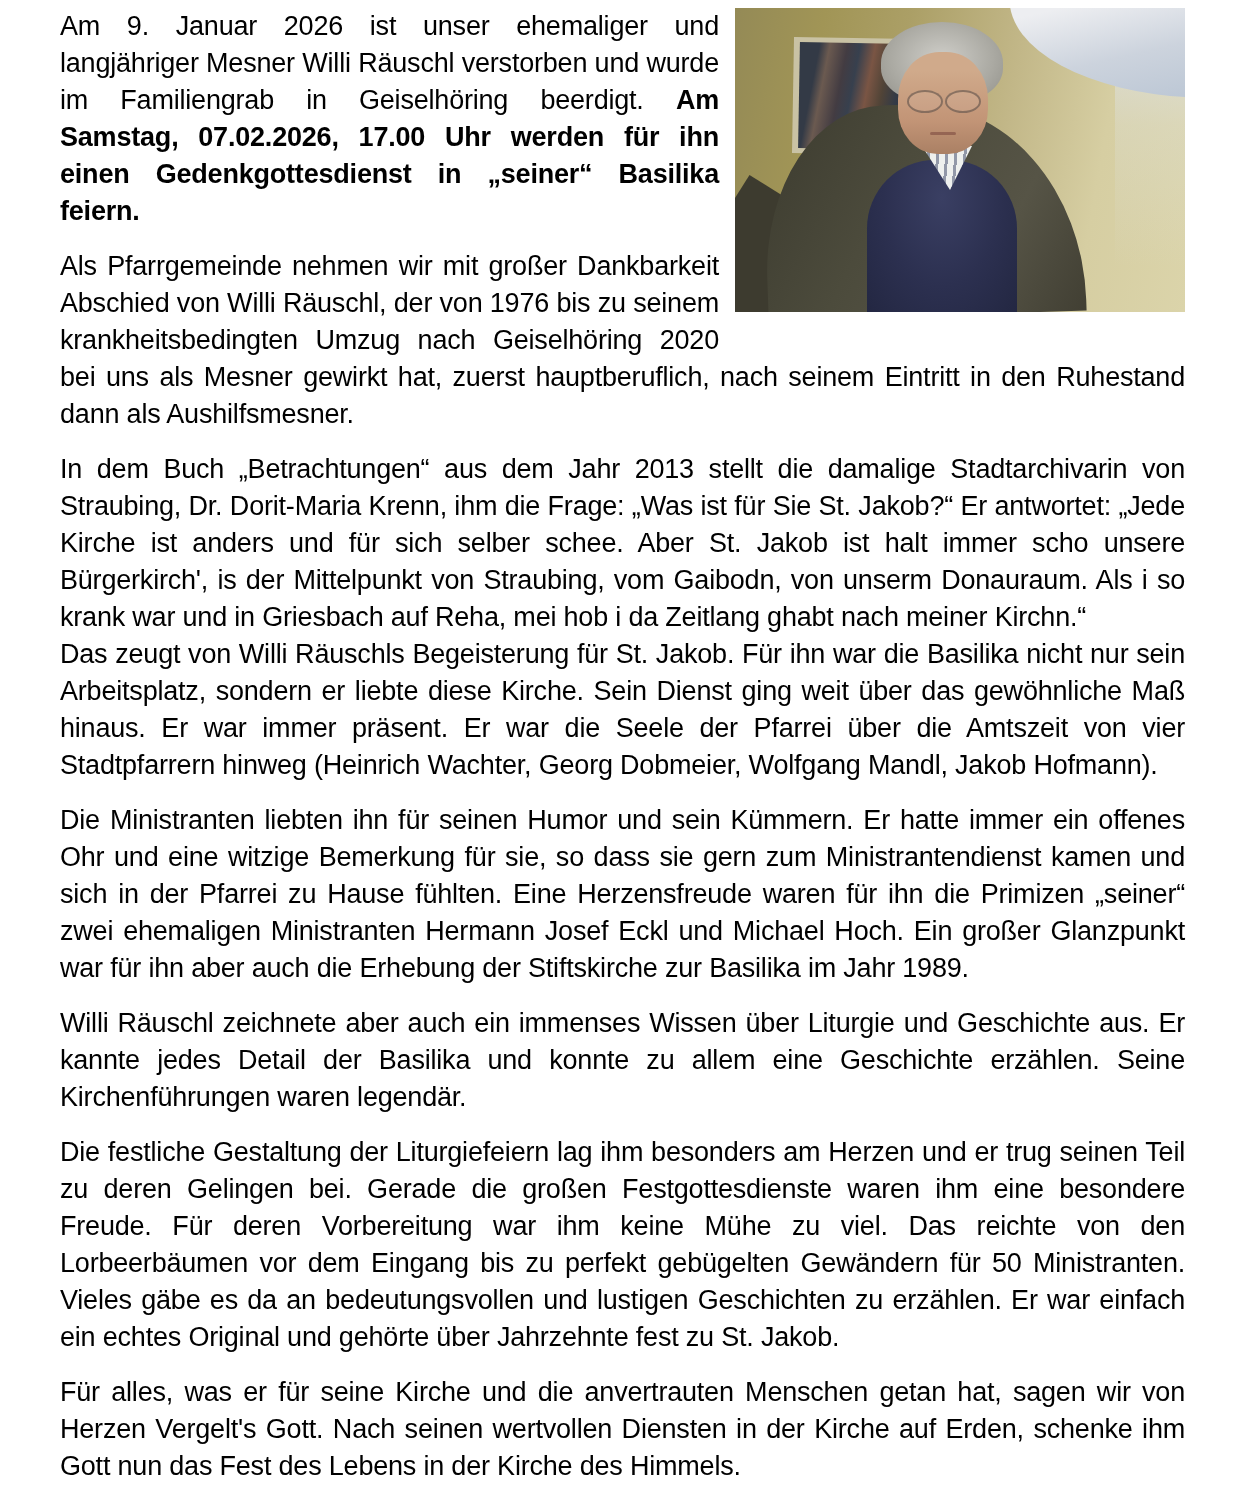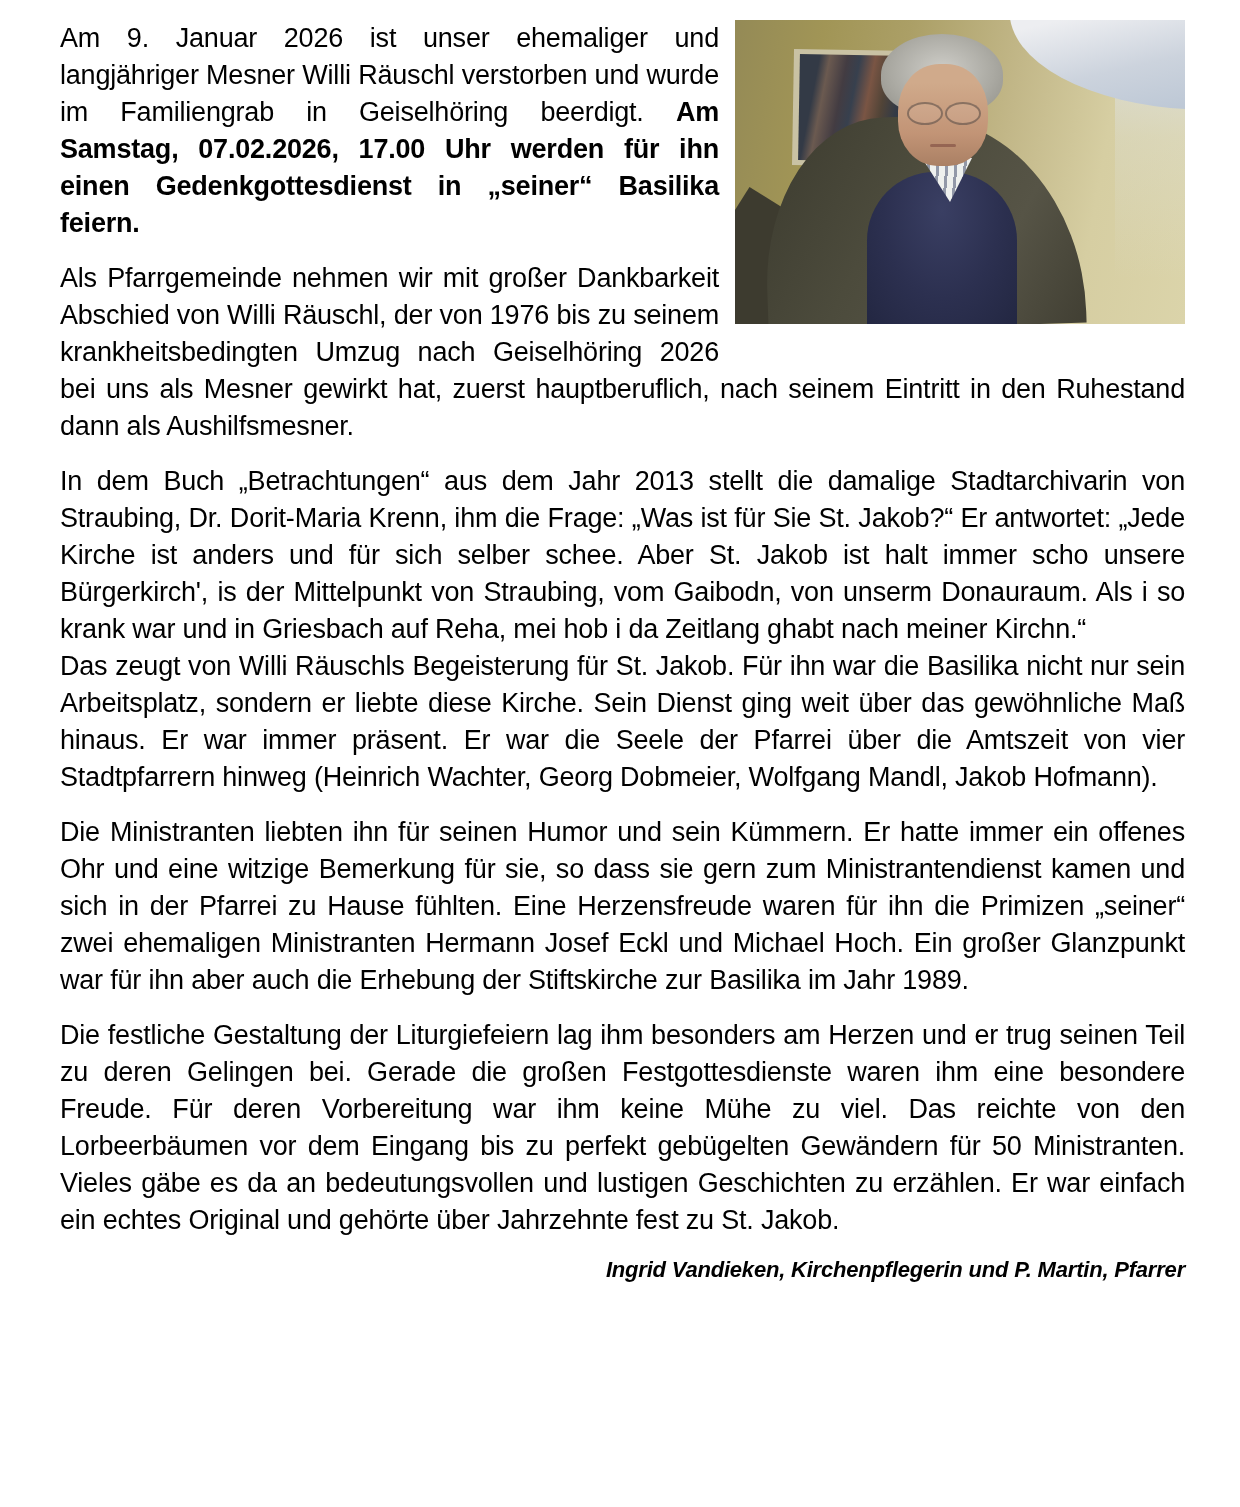--- a/index.html
+++ b/index.html
@@ -13,21 +13,21 @@
     font-family: "Liberation Sans", "DejaVu Sans", sans-serif;
     font-stretch: condensed;
     color: #000000;
   }
   .article {
     font-size: 27px;
     line-height: 37px;
     letter-spacing: -0.2px;
     text-align: justify;
   }
-  .article p { margin: 12px 0 18px 0; }
+  .article p { margin: 0 0 18px 0; }
   .bold   { font-weight: bold; }
   .italic { }
 
   .sig {
     text-align: right;
     font-size: 22px;
     line-height: 26px;
     font-weight: bold;
     font-style: italic;
     margin-top: 2px;
@@ -121,21 +121,23 @@
     <div class="collar"></div>
     <div class="hair"></div>
     <div class="face"></div>
     <div class="glass left"></div>
     <div class="glass right"></div>
     <div class="mouth"></div>
   </div>
 
   <div>
       <p><span>Am 9. Januar 2026 ist unser ehemaliger und langjähriger Mesner Willi Räuschl verstorben und wurde im Familiengrab in Geiselhöring beerdigt. </span><span class="bold">Am Samstag, 07.02.2026, 17.00 Uhr werden für ihn einen Gedenkgottesdienst in „seiner“ Basilika feiern.</span></p>
-      <p><span>Als Pfarrgemeinde nehmen wir mit großer Dankbarkeit Abschied von Willi Räuschl, der von 1976 bis zu seinem krankheitsbedingten Umzug nach Geiselhöring 2026 bei uns als Mesner gewirkt hat, zuerst hauptberuflich, nach seinem Eintritt in den Ruhestand dann als Aushilfsmesner.</span></p>
+      <p><span>Als Pfarrgemeinde nehmen wir mit großer Dankbarkeit Abschied von Willi Räuschl, der von 1976 bis zu seinem krankheitsbedingten Umzug nach Geiselhöring 2020 bei uns als Mesner gewirkt hat, zuerst hauptberuflich, nach seinem Eintritt in den Ruhestand dann als Aushilfsmesner.</span></p>
       <p><span>In dem Buch „Betrachtungen“ aus dem Jahr 2013 stellt die damalige Stadtarchivarin von Straubing, Dr. Dorit-Maria Krenn, ihm die Frage: </span><span class="italic">„Was ist für Sie St. Jakob?“</span><span> Er antwortet: </span><span class="italic">„Jede Kirche ist anders und für sich selber schee. Aber St. Jakob ist halt immer scho unsere Bürgerkirch', is der Mittelpunkt von Straubing, vom Gaibodn, von unserm Donauraum. Als i so krank war und in Griesbach auf Reha, mei hob i da Zeitlang ghabt nach meiner Kirchn.“</span><br><span>Das zeugt von Willi Räuschls Begeisterung für St. Jakob. Für ihn war die Basilika nicht nur sein Arbeitsplatz, sondern er liebte diese Kirche. Sein Dienst ging weit über das gewöhnliche Maß hinaus. Er war immer präsent. Er war die Seele der Pfarrei über die Amtszeit von vier Stadtpfarrern hinweg (Heinrich Wachter, Georg Dobmeier, Wolfgang Mandl, Jakob Hofmann).</span></p>
       <p><span>Die Ministranten liebten ihn für seinen Humor und sein Kümmern. Er hatte immer ein offenes Ohr und eine witzige Bemerkung für sie, so dass sie gern zum Ministrantendienst kamen und sich in der Pfarrei zu Hause fühlten. Eine Herzensfreude waren für ihn die Primizen „seiner“ zwei ehemaligen Ministranten Hermann Josef Eckl und Michael Hoch. Ein großer Glanzpunkt war für ihn aber auch die Erhebung der Stiftskirche zur Basilika im Jahr 1989.</span></p>
+      <p><span>Willi Räuschl zeichnete aber auch ein immenses Wissen über Liturgie und Geschichte aus. Er kannte jedes Detail der Basilika und konnte zu allem eine Geschichte erzählen. Seine Kirchenführungen waren legendär.</span></p>
       <p><span>Die festliche Gestaltung der Liturgiefeiern lag ihm besonders am Herzen und er trug seinen Teil zu deren Gelingen bei. Gerade die großen Festgottesdienste waren ihm eine besondere Freude. Für deren Vorbereitung war ihm keine Mühe zu viel. Das reichte von den Lorbeerbäumen vor dem Eingang bis zu perfekt gebügelten Gewändern für 50 Ministranten. Vieles gäbe es da an bedeutungsvollen und lustigen Geschichten zu erzählen. Er war einfach ein echtes Original und gehörte über Jahrzehnte fest zu St. Jakob.</span></p>
+      <p><span>Für alles, was er für seine Kirche und die anvertrauten Menschen getan hat, sagen wir von Herzen Vergelt's Gott. Nach seinen wertvollen Diensten in der Kirche auf Erden, schenke ihm Gott nun das Fest des Lebens in der Kirche des Himmels.</span></p>
     </div>
 
   <div class="sig">Ingrid Vandieken, Kirchenpflegerin und P. Martin, Pfarrer</div>
 
 </div>
 
 </body></html>

